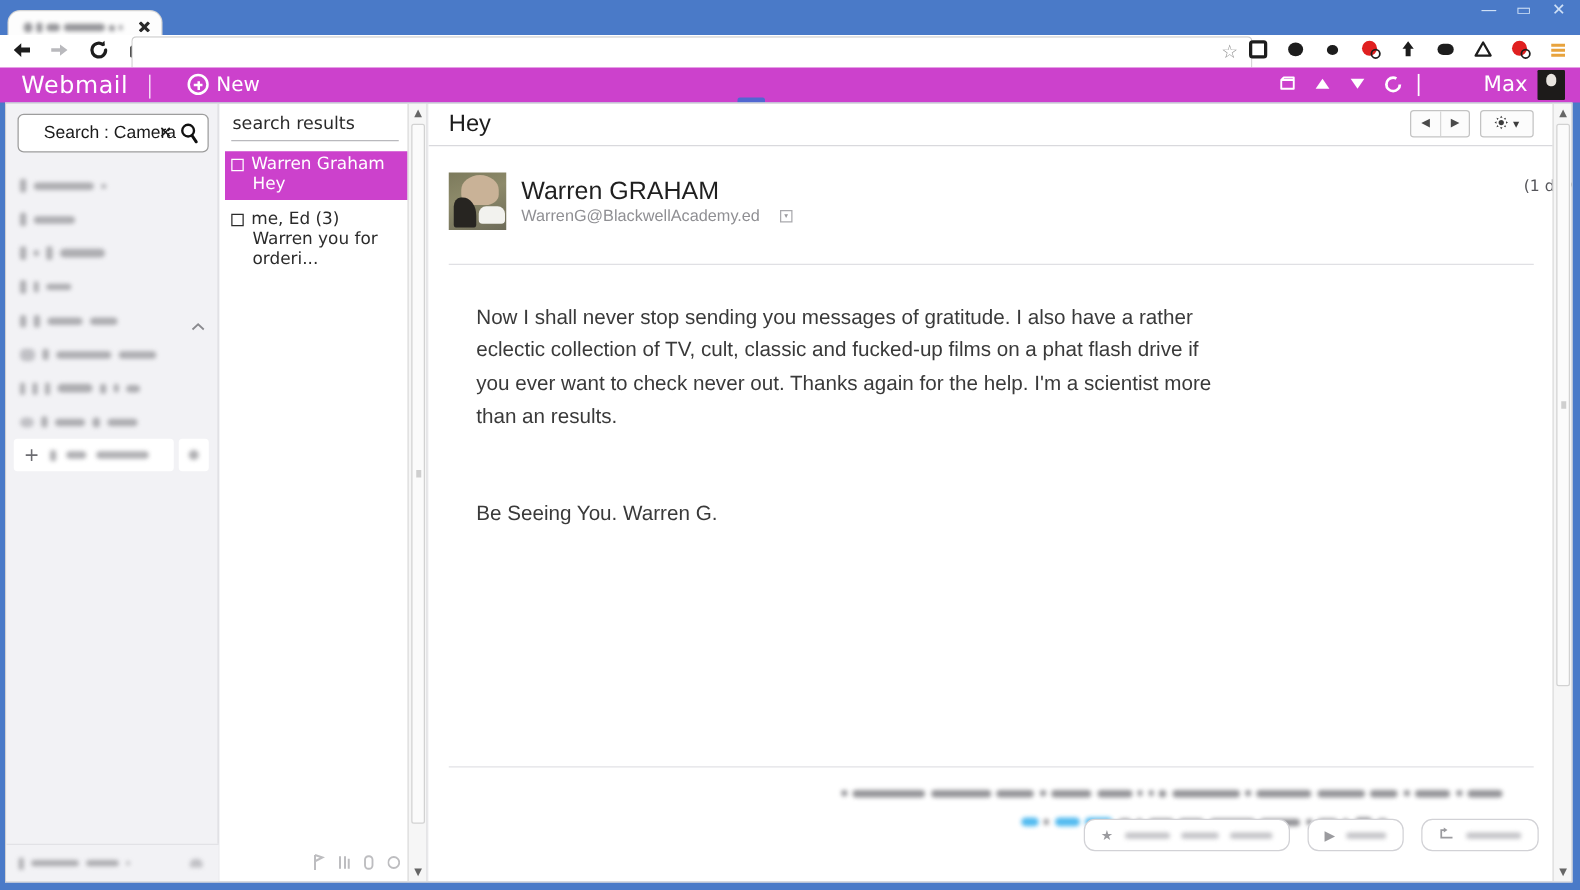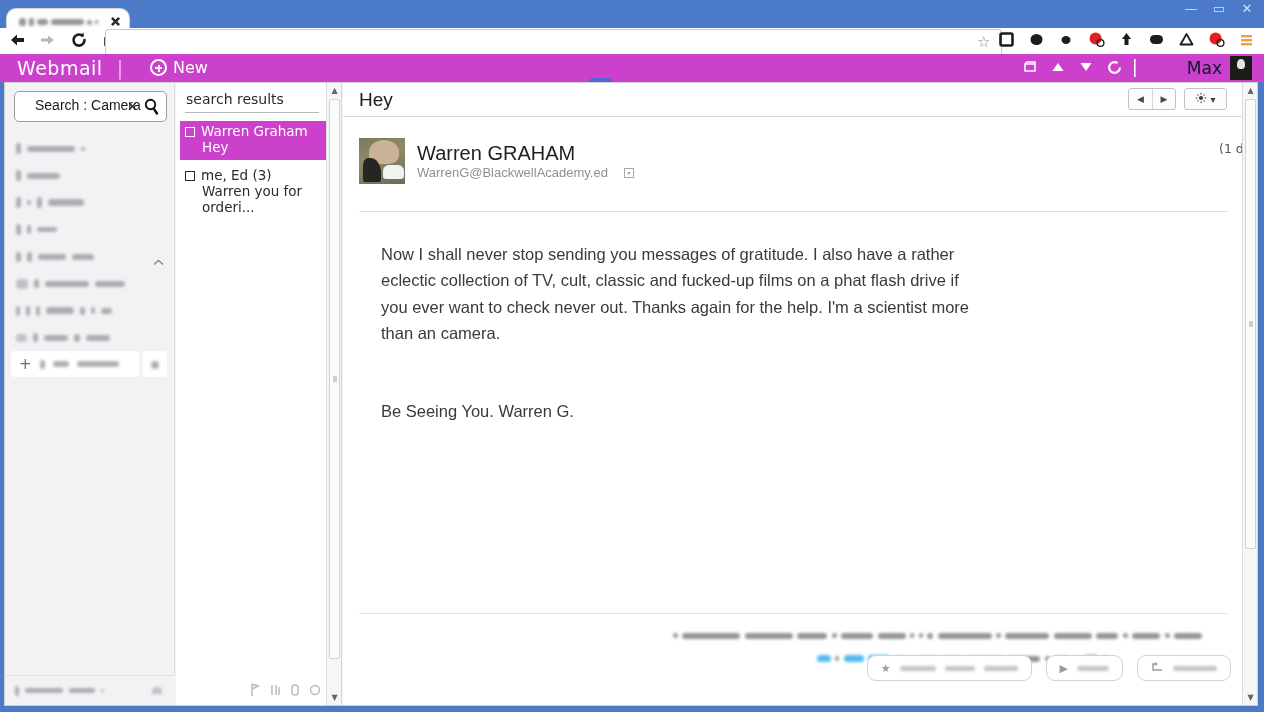--- a/index.html
+++ b/index.html
@@ -106,21 +106,21 @@
   .plus-circ:before { left: 3px; top: 6px; width: 7px; height: 2px; }
   .plus-circ:after  { left: 5.5px; top: 3.5px; width: 2px; height: 7px; }
   .wm-tools {
     position: absolute; right: 128px; top: 5px; display: flex; align-items: center; gap: 12px;
   }
   .wmi { width: 16px; height: 16px; color: #fff; position: relative; }
   .wm-user {
     position: absolute; right: 12px; top: 2px;
     display: flex; align-items: center; gap: 8px;
   }
-  .wm-user .uname { color: #0f172a; font-size: 17px; font-family: "DejaVu Sans", sans-serif; text-align: right; }
+  .wm-user .uname { color: #ffffff; font-size: 17px; font-family: "DejaVu Sans", sans-serif; text-align: right; }
   .wm-avatar {
     width: 22px; height: 24px; background: #1d1b1a; border-radius: 1px;
     position: relative; overflow: hidden;
   }
   .wm-avatar:after {
     content: ""; position: absolute; left: 7px; top: 3px; width: 8px; height: 10px;
     background: #e8e4df; border-radius: 50% 50% 40% 40%;
   }
   .blue-stub {
     position: absolute; left: 590px; top: 78px; width: 22px; height: 7px;
@@ -662,21 +662,21 @@
       <div class="meta-ago">(1 day ago)</div>
 
     </div>
 
     <div class="msg-divider"></div>
 
     <div class="msg-body">
       <p>Now I shall never stop sending you messages of gratitude. I also have a rather</p>
       <p>eclectic collection of TV, cult, classic and fucked-up films on a phat flash drive if</p>
       <p>you ever want to check never out. Thanks again for the help. I'm a scientist more</p>
-      <p>than an camera.</p>
+      <p>than an results.</p>
       <div class="gap"></div>
       <div class="gap"></div>
       <p>Be Seeing You. Warren G.</p>
     </div>
 
     <div class="msg-foot-rule"></div>
 
     <div class="foot-blurb">
       <span class="ln">
         <span class="blur dark" style="width:5px;height:5px"></span>

